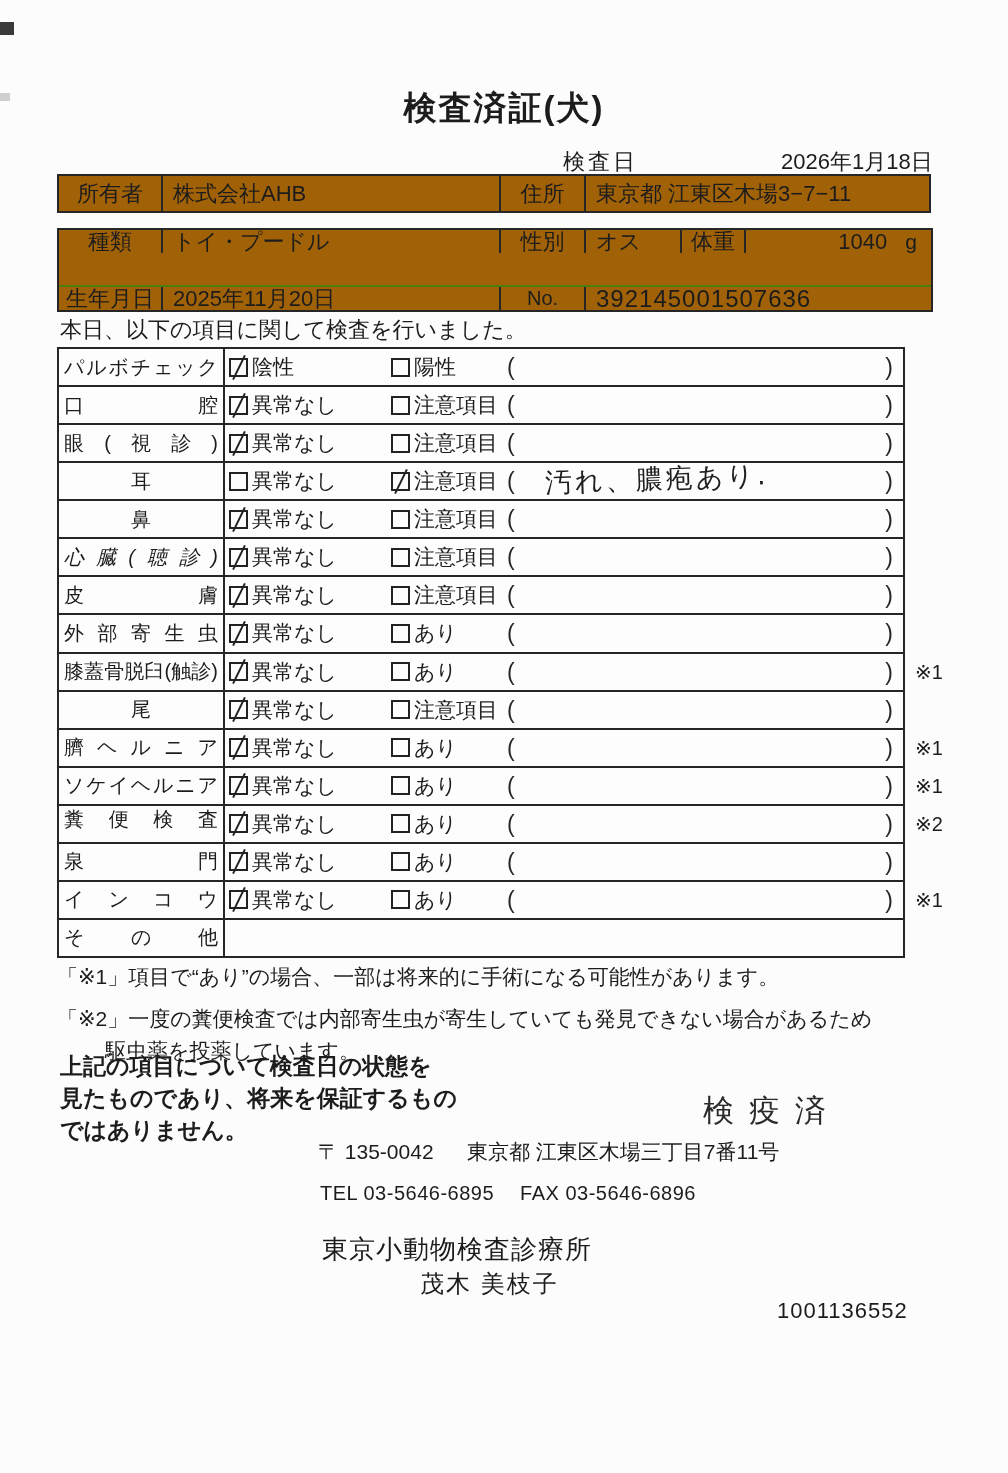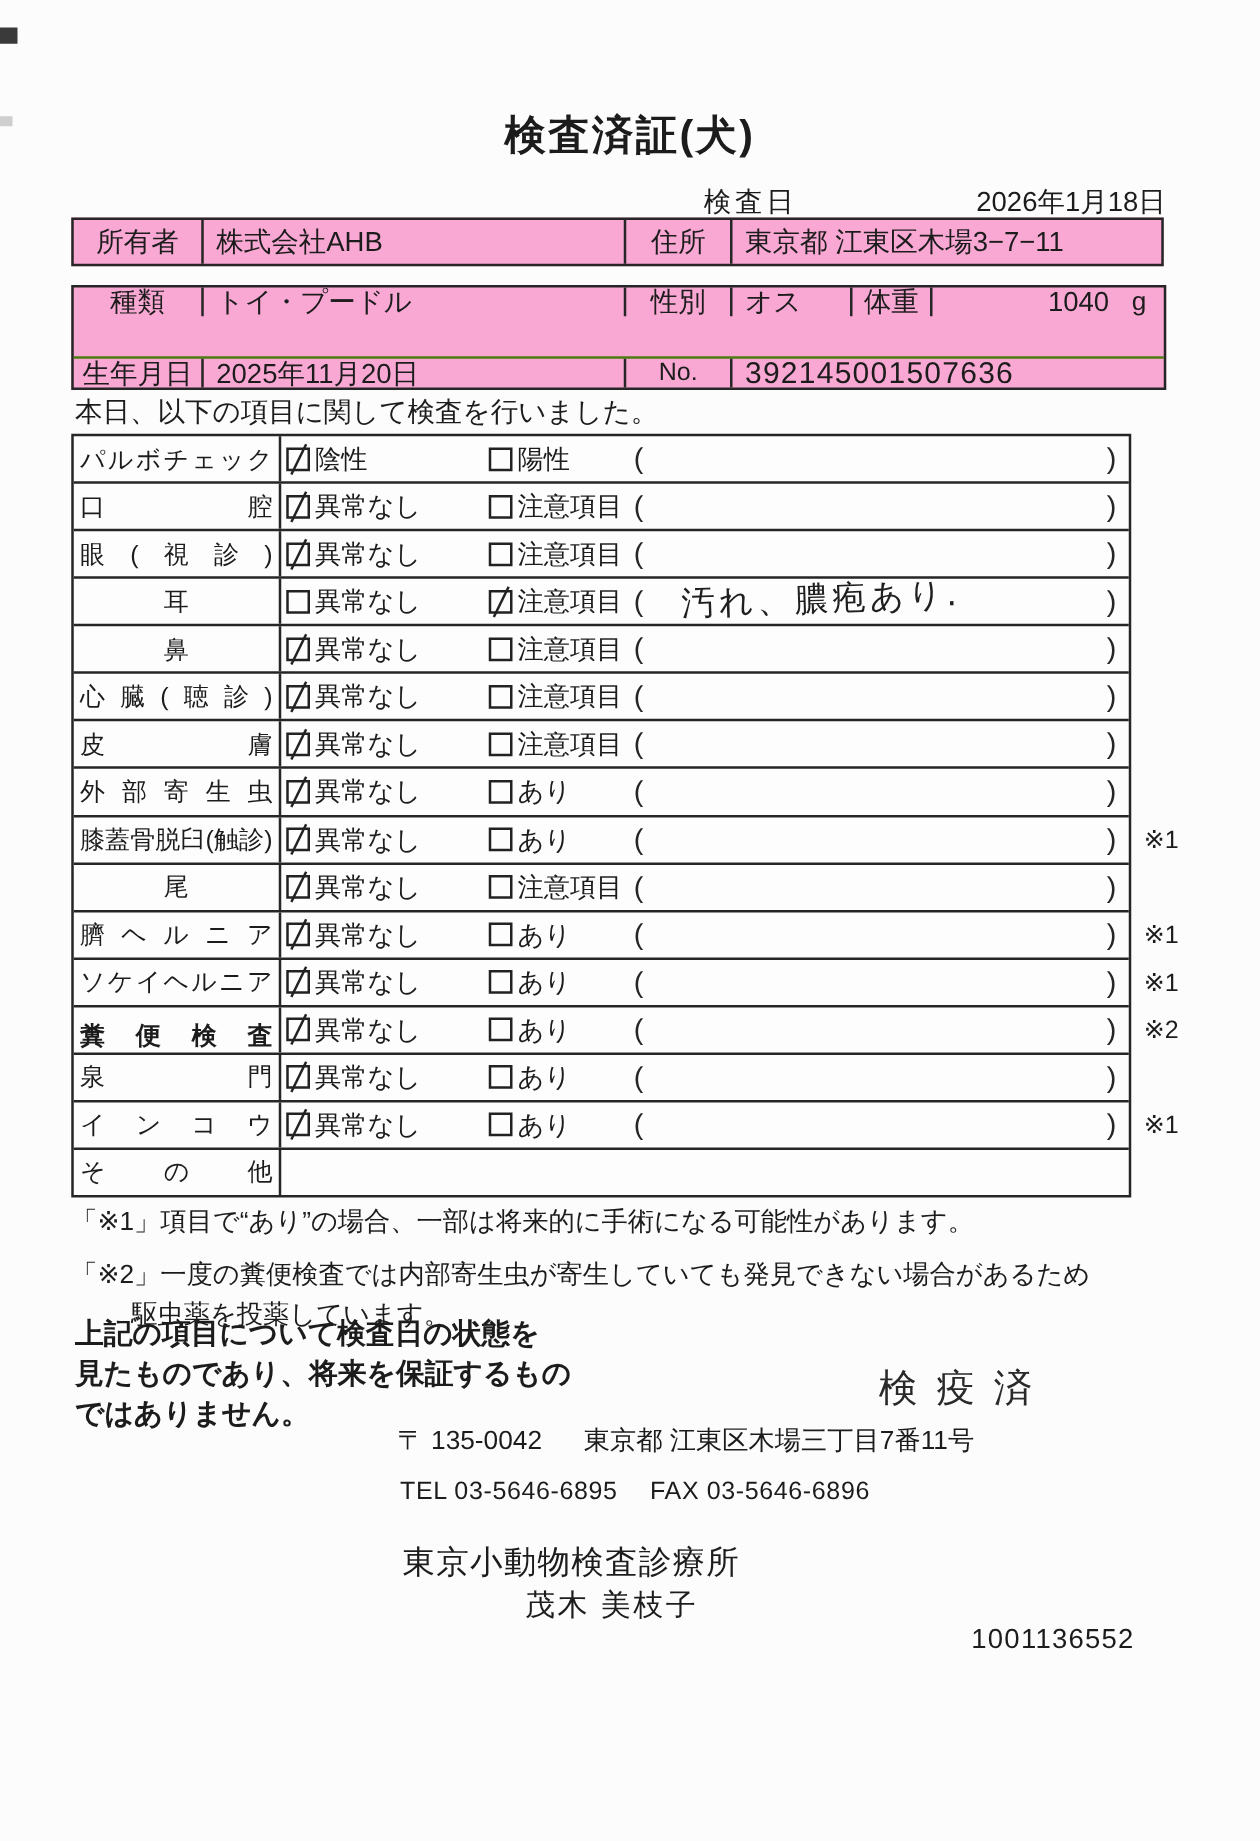--- a/index.html
+++ b/index.html
@@ -19,21 +19,21 @@
   
   .title{
     left:0;top:86px;width:1008px;
     text-align:center;
     font-size:33px;font-weight:bold;letter-spacing:2px;
   }
   
   .insp-label{left:563px;top:147px;font-size:22px;letter-spacing:3px;}
   .insp-value{left:781px;top:147px;font-size:22px;}
   
-  .tbl{border:2px solid #262626;box-sizing:border-box;display:flex;flex-direction:column;background:#f9a8d4;}
+  .tbl{border:2px solid #262626;box-sizing:border-box;display:flex;flex-direction:column;background:#a16207;}
   .trow{display:flex;flex:1;min-height:0;}
   .trow + .trow{border-top:2px solid #4d7c0f;}
   .tcell{box-sizing:border-box;display:flex;align-items:center;font-size:22px;padding:0 10px;overflow:hidden;white-space:nowrap;}
   .tcell + .tcell{border-left:2px solid #262626;}
   .tcell.hd{justify-content:center;padding:0 6px;}
   .owner-tbl{left:57px;top:174px;width:874px;height:39px;}
   .pet-tbl{left:57px;top:228px;width:876px;height:84px;gap:32px;}
   .w-lab{width:102px;flex:none;}
   .w-val1{width:338px;flex:none;}
   .w-lab2{width:85px;flex:none;}
@@ -227,21 +227,21 @@
           <span class="opt opt2">
             <span class="cb"></span>
             <span>注意項目</span>
           </span>
           <span class="paren paren-open">(</span>
           <span class="paren paren-close">)</span>
         </div>
       </div>
       <div class="crow">
         <div class="clabel" style="line-height: normal; display: flex; align-items: center;">
-          <span style="width: 100%; text-align: justify; text-align-last: justify;">心臓(聴診)</span>
+          <span style="width: 100%; text-align: justify; text-align-last: justify; font-style: italic;">心臓(聴診)</span>
         </div>
         <div class="ccontent">
           <span class="opt opt1">
             <span class="cb checked"></span>
             <span>異常なし</span>
           </span>
           <span class="opt opt2">
             <span class="cb"></span>
             <span>注意項目</span>
           </span>
@@ -348,21 +348,21 @@
           <span class="opt opt2">
             <span class="cb"></span>
             <span>あり</span>
           </span>
           <span class="paren paren-open">(</span>
           <span class="paren paren-close">)</span>
         </div>
         <span class="remark">※1</span>
       </div>
       <div class="crow">
-        <div class="clabel" style="line-height: normal; display: flex; align-items: flex-end; font-weight: bold;">
+        <div class="clabel" style="line-height: normal; display: flex; align-items: flex-start;">
           <span style="width: 100%; text-align: justify; text-align-last: justify;">糞便検査</span>
         </div>
         <div class="ccontent">
           <span class="opt opt1">
             <span class="cb checked"></span>
             <span>異常なし</span>
           </span>
           <span class="opt opt2">
             <span class="cb"></span>
             <span>あり</span>

